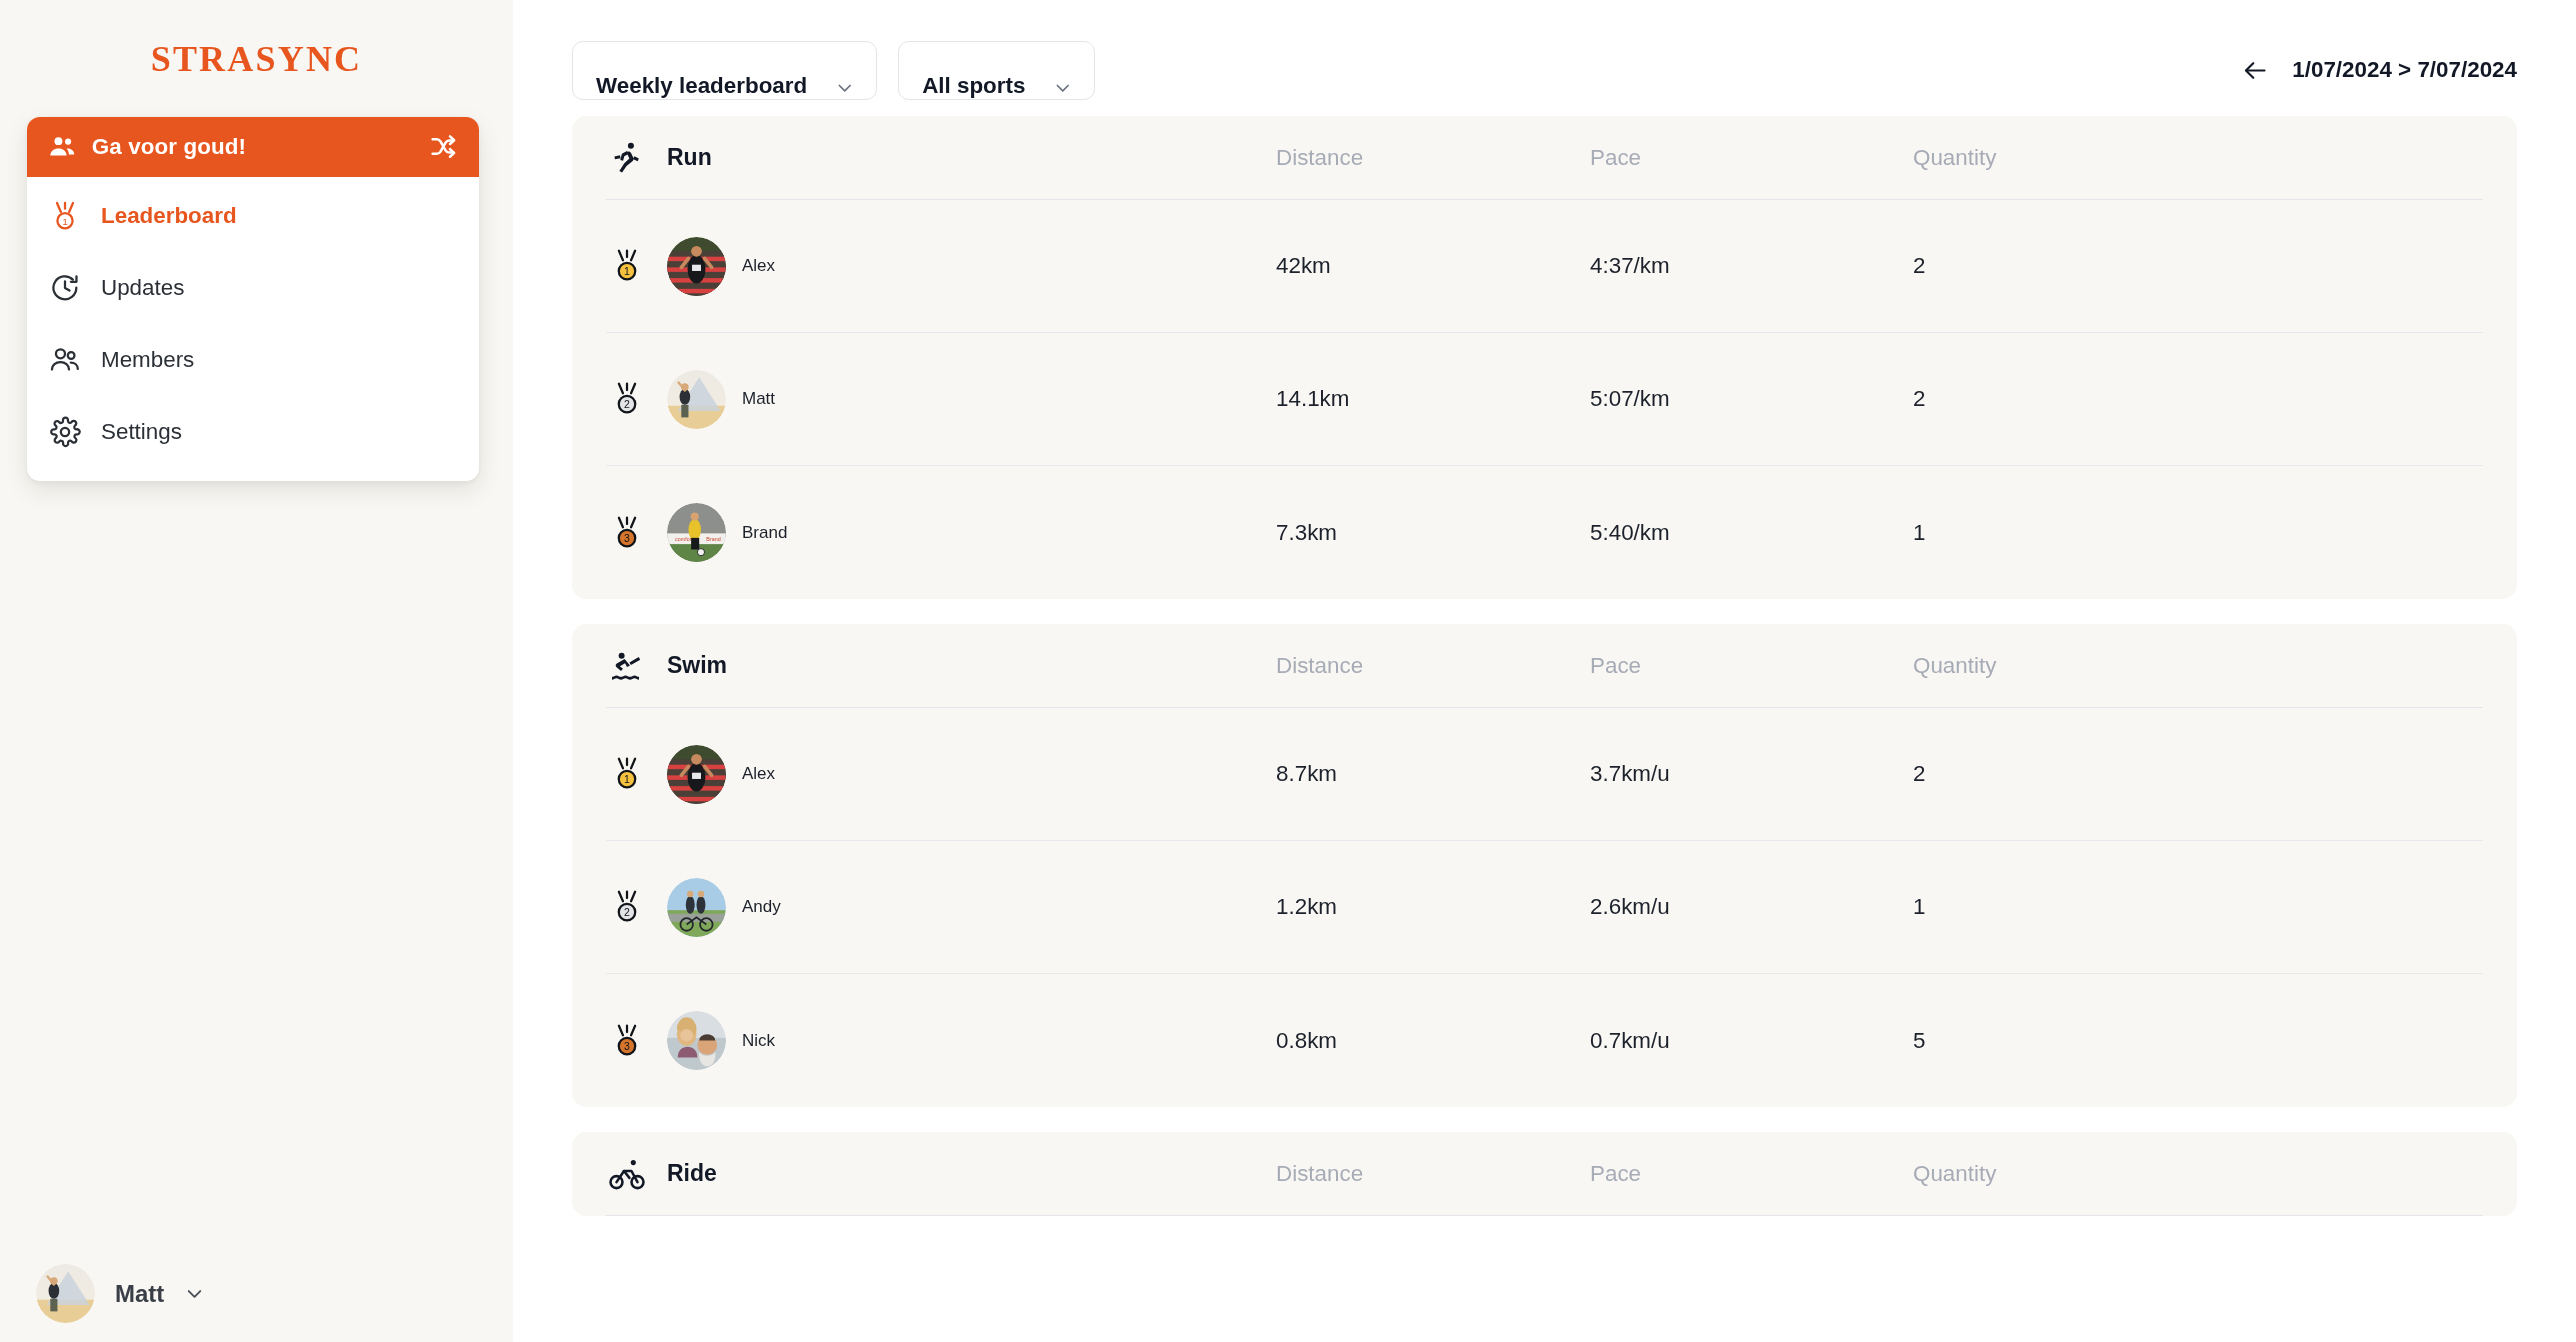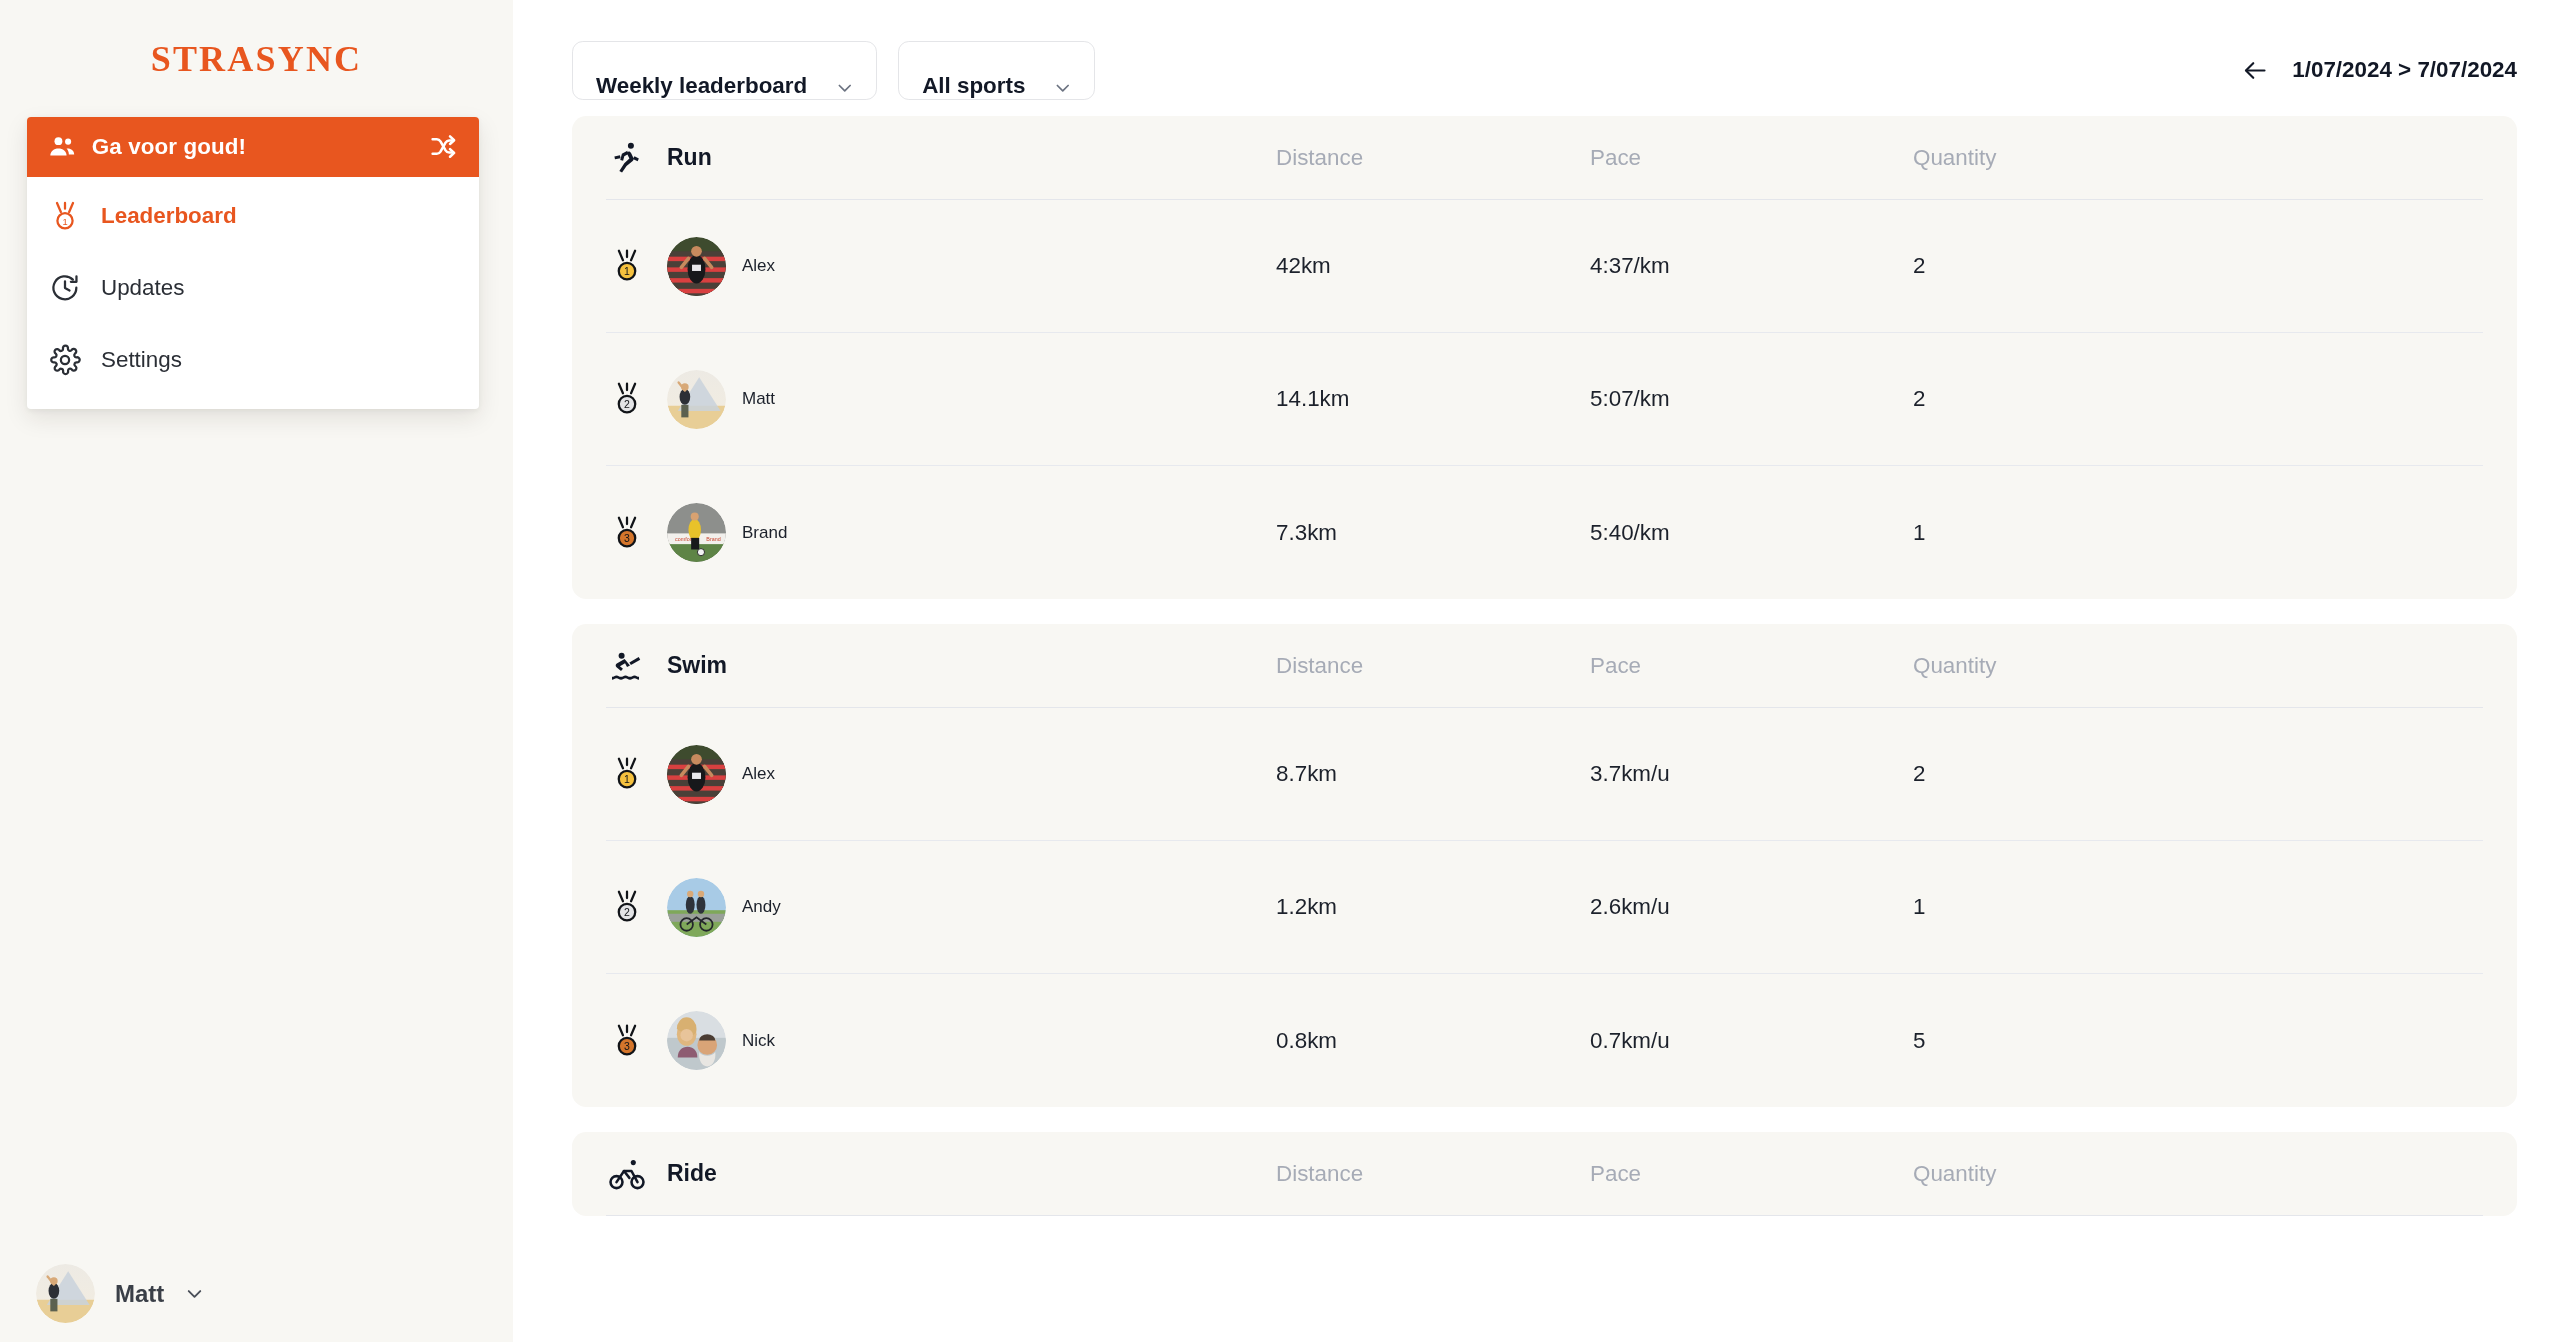--- a/index.html
+++ b/index.html
@@ -39,21 +39,21 @@
     color: #E8561F;
     display: flex;
     align-items: center;
     gap: 1.8px;
   }
   .logo .logo-text { font-weight: 800; font-family: Liberation Serif, serif; font-size: 36px; letter-spacing: 2.2px;}
 
   .nav-card {
     margin: 10.8px 34px 0 27px;
     background: #ffffff;
-    border-radius: 4px;
+    border-radius: 13px;
     box-shadow: 0 9px 23px rgba(40,30,20,0.10), 0 1.8px 5.4px rgba(40,30,20,0.05);
     overflow: hidden;
   }
   .team-header {
     background: #E8561F;
     height: 60px;
     display: flex;
     align-items: center;
     padding: 0 21.5px 0 20px;
     gap: 14.3px;
@@ -255,20 +255,31 @@
             <svg width="32" height="32" viewBox="0 0 24 24" fill="none" stroke="#2B2F36" stroke-width="1.7" stroke-linecap="round" stroke-linejoin="round">
               <path d="M20.5 11.8a8.6 8.6 0 1 1-2.6-6.1"></path>
               <polyline points="20.6,3.2 20.6,7.4 16.4,7.4"></polyline>
               <polyline points="12,7 12,12 15.4,13.9"></polyline>
             </svg>
           </span>
           <span class="nav-label">Updates</span>
         </div>
 
 
+        <div class="nav-item">
+          <span class="nav-ic">
+            <svg width="32" height="32" viewBox="0 0 24 24" fill="none" stroke="#2B2F36" stroke-width="1.7" stroke-linecap="round" stroke-linejoin="round">
+              <circle cx="8.6" cy="7.4" r="3.4"></circle>
+              <path d="M2.2 19.2c0-3.4 2.9-5.6 6.4-5.6s6.4 2.2 6.4 5.6"></path>
+              <circle cx="16.6" cy="8.6" r="2.5"></circle>
+              <path d="M16.3 13.9c3 0 5.3 1.9 5.3 4.8"></path>
+            </svg>
+          </span>
+          <span class="nav-label">Members</span>
+        </div>
 
         <div class="nav-item">
           <span class="nav-ic">
             <svg width="32" height="32" viewBox="0 0 24 24" fill="none" stroke="#2B2F36" stroke-width="1.7" stroke-linecap="round" stroke-linejoin="round">
               <circle cx="12" cy="12" r="3.1"></circle>
               <path d="M19.2 14.6a1.5 1.5 0 0 0 .3 1.7l.1.1a1.9 1.9 0 1 1-2.6 2.6l-.1-.1a1.5 1.5 0 0 0-1.7-.3 1.5 1.5 0 0 0-.9 1.4v.2a1.9 1.9 0 1 1-3.7 0v-.1a1.5 1.5 0 0 0-1-1.4 1.5 1.5 0 0 0-1.7.3l-.1.1a1.9 1.9 0 1 1-2.6-2.6l.1-.1a1.5 1.5 0 0 0 .3-1.7 1.5 1.5 0 0 0-1.4-.9h-.2a1.9 1.9 0 1 1 0-3.7h.1a1.5 1.5 0 0 0 1.4-1 1.5 1.5 0 0 0-.3-1.7l-.1-.1a1.9 1.9 0 1 1 2.6-2.6l.1.1a1.5 1.5 0 0 0 1.7.3h.1a1.5 1.5 0 0 0 .9-1.4v-.2a1.9 1.9 0 1 1 3.7 0v.1a1.5 1.5 0 0 0 .9 1.4 1.5 1.5 0 0 0 1.7-.3l.1-.1a1.9 1.9 0 1 1 2.6 2.6l-.1.1a1.5 1.5 0 0 0-.3 1.7v.1a1.5 1.5 0 0 0 1.4.9h.2a1.9 1.9 0 1 1 0 3.7h-.1a1.5 1.5 0 0 0-1.4.9z"></path>
             </svg>
           </span>
           <span class="nav-label">Settings</span>
         </div>

